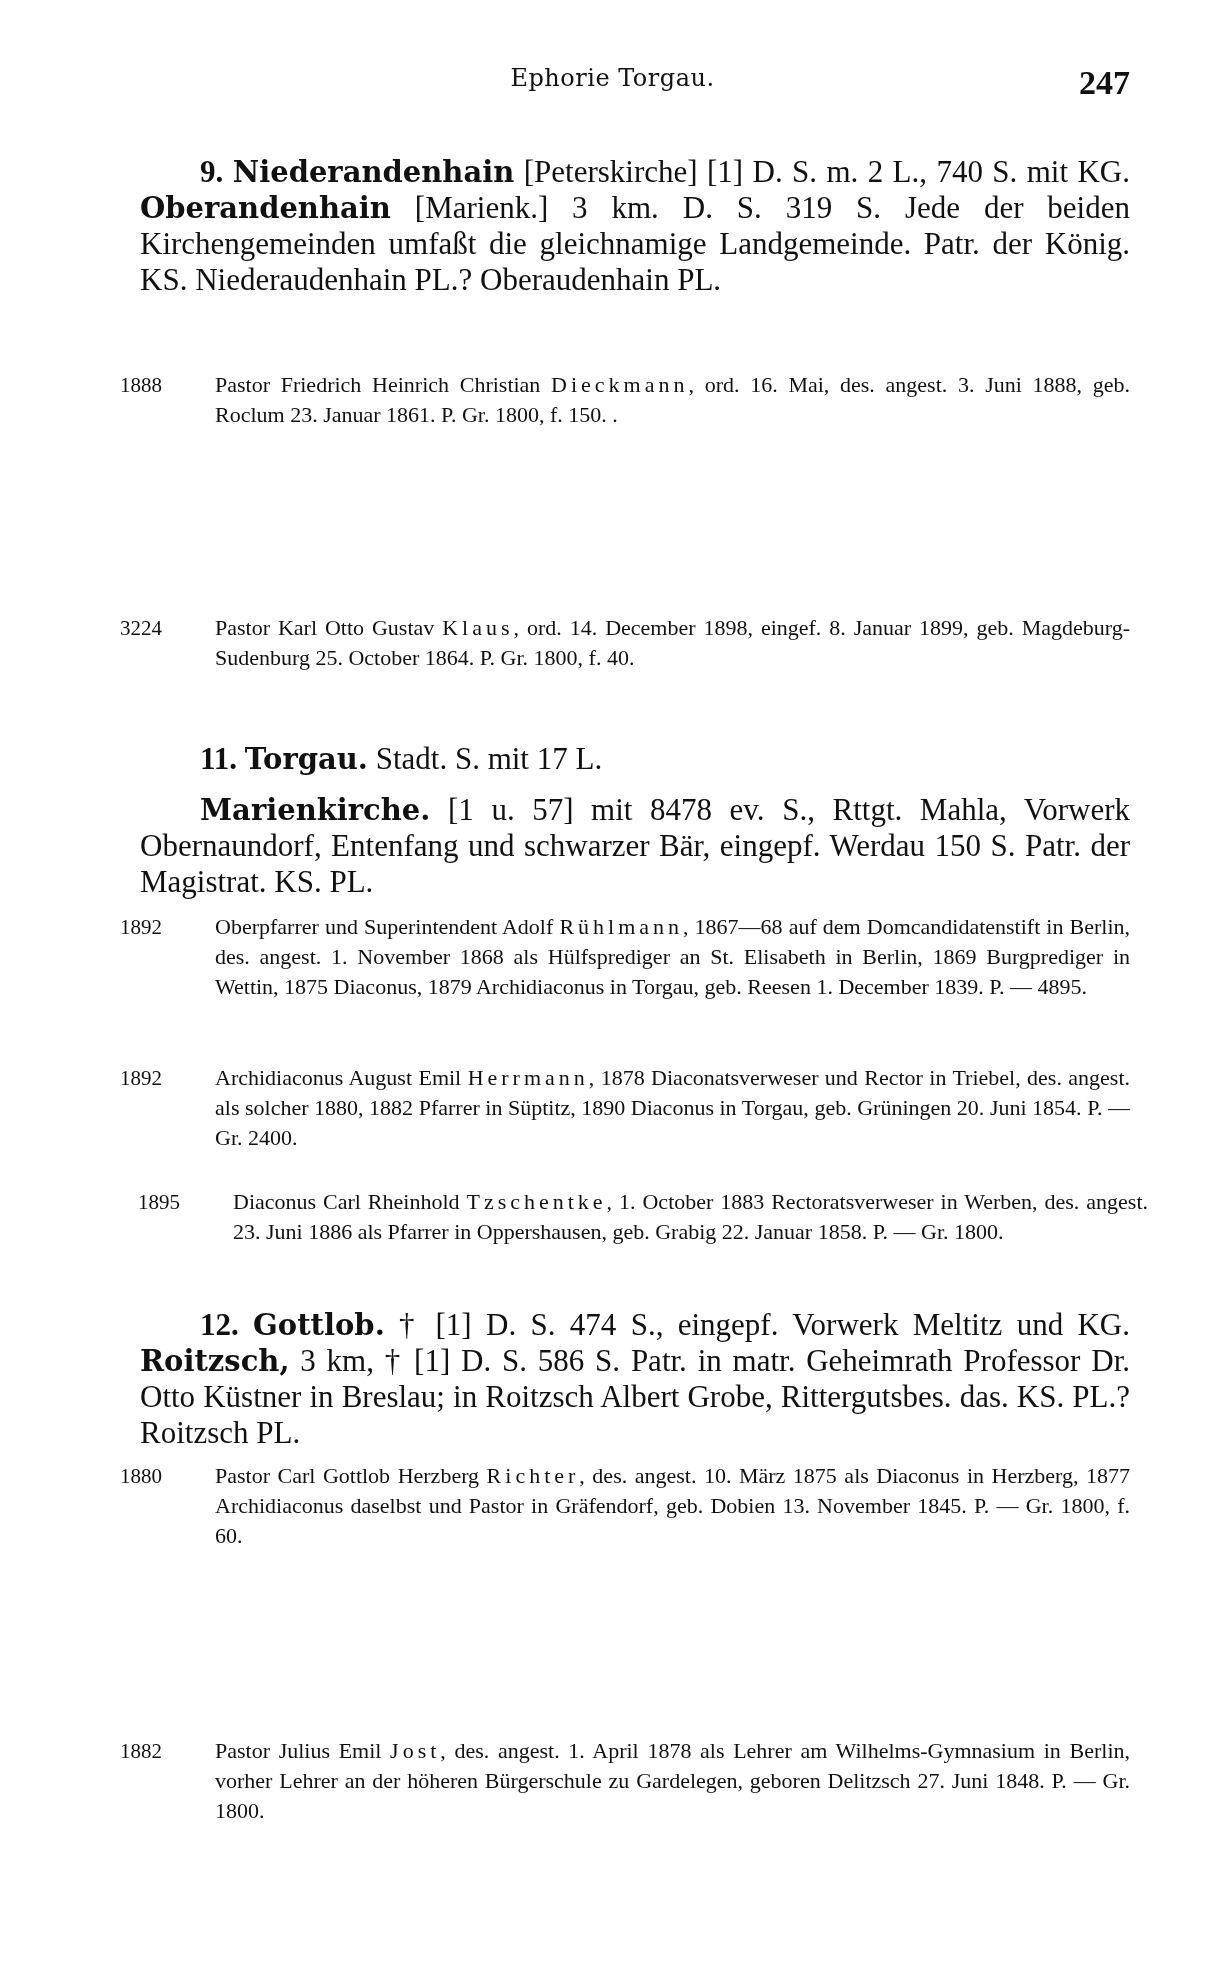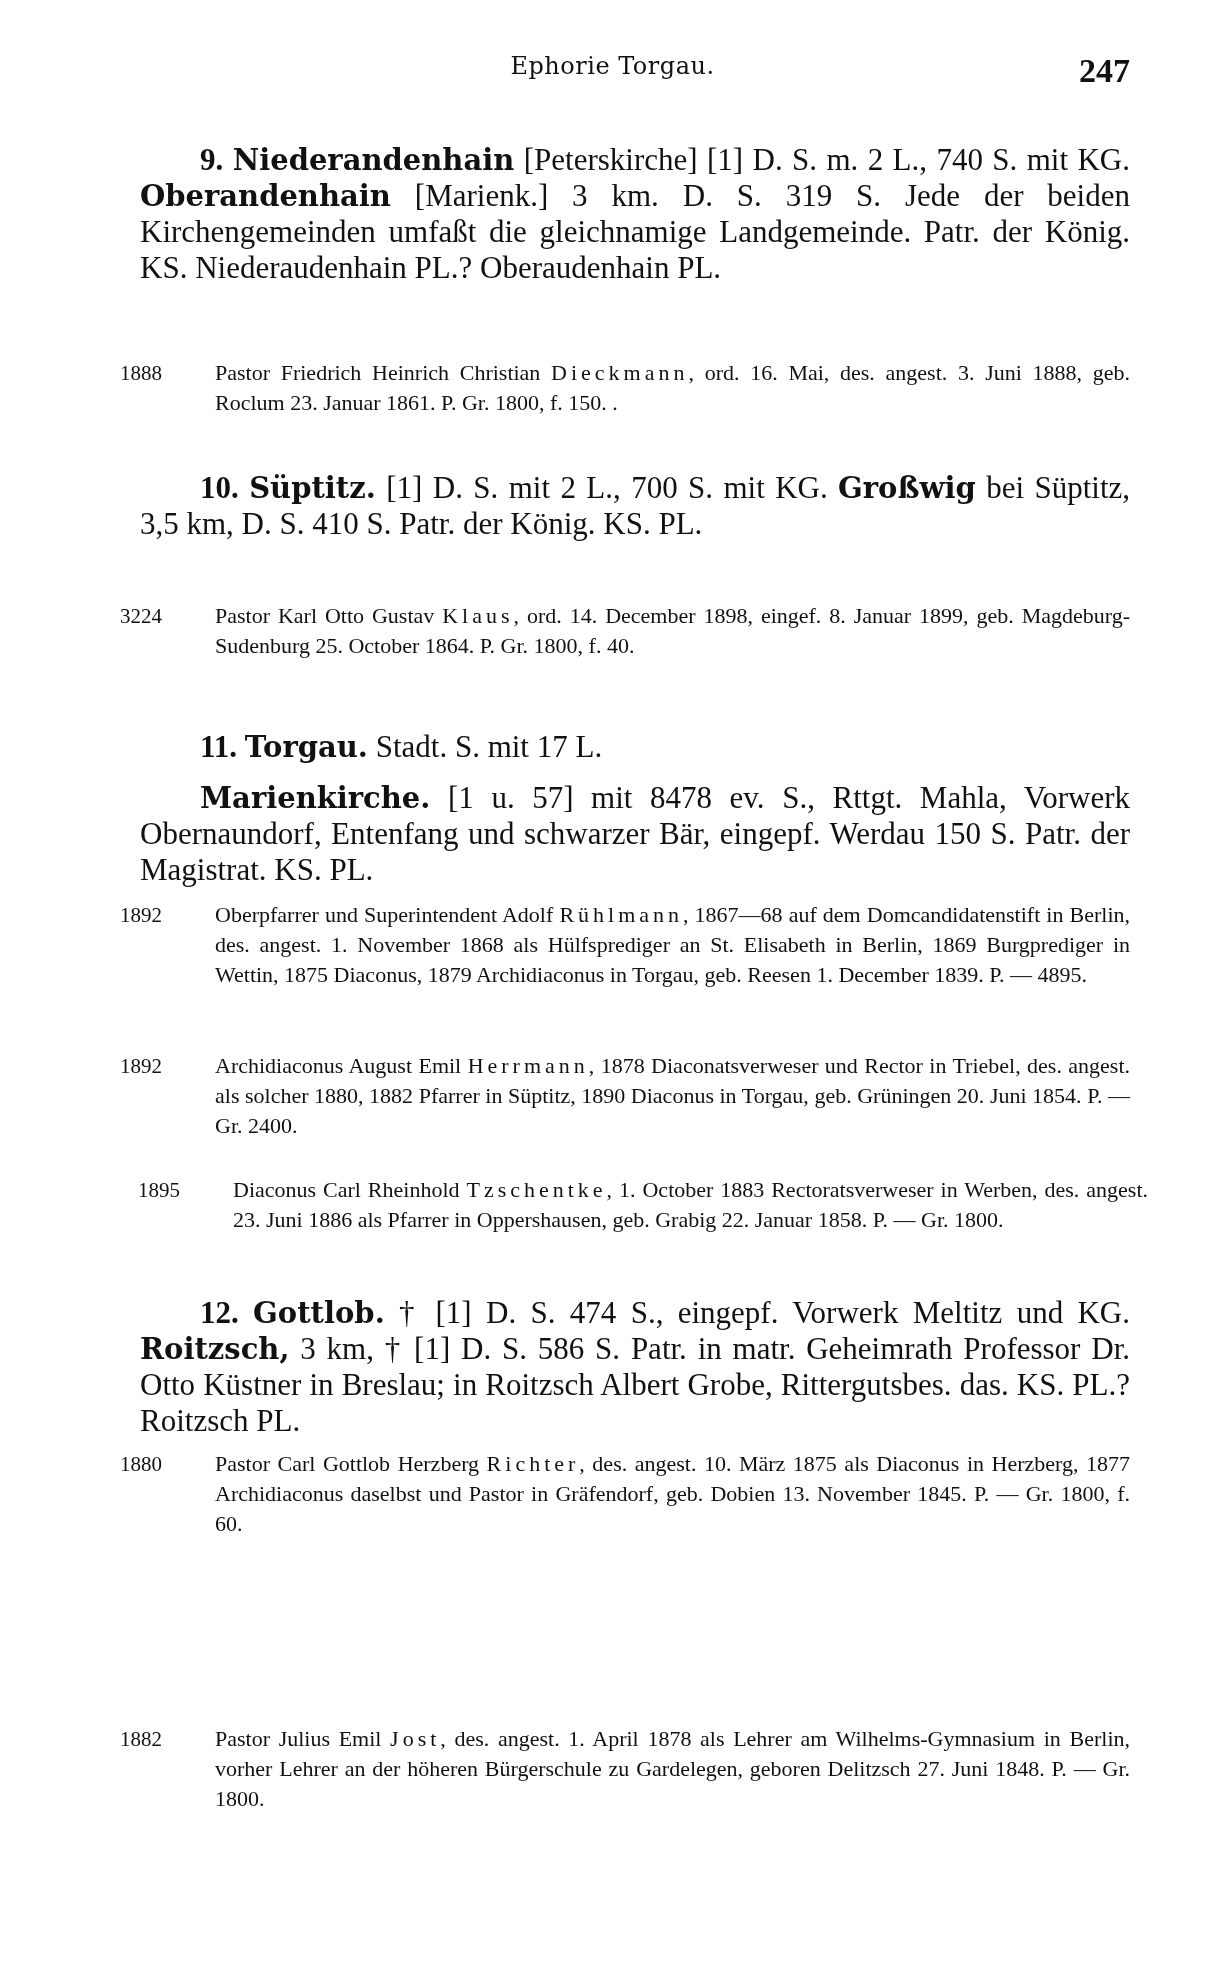--- a/index.html
+++ b/index.html
@@ -1,17 +1,17 @@
 <!DOCTYPE html>
 <html><head>
 <meta charset="utf-8">
 <style>
   html, body { margin: 0; padding: 0; background: #ffffff; }
   body { width: 1225px; height: 1963px; position: relative; overflow: hidden; color: #111; }
-  .page { position: absolute; left: 0; top: 0; width: 1225px; height: 1891px; }
+  .page { position: absolute; left: 0; top: 12px; width: 1225px; height: 1891px; }
   .running-head { position: absolute; top: 52px; left: 0; width: 1225px; height: 40px; }
   .running-title { position: absolute; left: 0; width: 1225px; text-align: center; top: 0;
     font-family: "DejaVu Serif", serif; font-size: 24px; letter-spacing: 0.5px; }
   .page-number { position: absolute; right: 95px; top: 0; font-family: "Liberation Serif", serif;
     font-size: 34px; font-weight: bold; }
   .block { position: absolute; left: 140px; width: 990px; }
   .main { font-family: "Liberation Serif", serif; font-size: 31px; line-height: 36px;
     text-align: justify; text-align-last: left; }
   .main .indent { display: inline-block; width: 60px; }
   .num { font-weight: bold; }
@@ -36,24 +36,20 @@
     <span class="indent"></span><span class="num">9.</span>
     <span class="place">Niederandenhain</span>
     <span>[Peterskirche] [1] D. S. m. 2 L., 740 S. mit KG. </span><span class="place">Oberandenhain</span><span> [Marienk.] 3 km. D. S. 319 S. Jede der beiden Kirchengemeinden umfaßt die gleichnamige Landgemeinde. Patr. der König. KS. Niederaudenhain PL.? Oberaudenhain PL.</span>
   </div>
 
   <div class="entry" style="top:358px;">
     <span class="year">1888</span>
     <div class="text"><span>Pastor Friedrich Heinrich Christian </span><span class="spaced">Dieckmann</span><span>, ord. 16. Mai, des. angest. 3. Juni 1888, geb. Roclum 23. Januar 1861. P. Gr. 1800, f. 150. .</span></div>
   </div>
 
-  <div class="block main" style="top:470px;">
-    <span class="indent"></span><span class="num">10.</span>
-    <span class="place">Süptitz.</span><span> [1] D. S. mit 2 L., 700 S. mit KG. </span><span class="place">Großwig</span><span> bei Süptitz, 3,5 km, D. S. 410 S. Patr. der König. KS. PL.</span>
-  </div>
 
   <div class="entry" style="top:601px;">
     <span class="year">3224</span>
     <div class="text"><span>Pastor Karl Otto Gustav </span><span class="spaced">Klaus</span><span>, ord. 14. December 1898, eingef. 8. Januar 1899, geb. Magdeburg-Sudenburg 25. October 1864. P. Gr. 1800, f. 40.</span></div>
   </div>
 
   <div class="block main" style="top:729px;">
     <span class="indent"></span><span class="num">11.</span>
     <span class="place">Torgau.</span><span> Stadt. S. mit 17 L.</span>
   </div>

